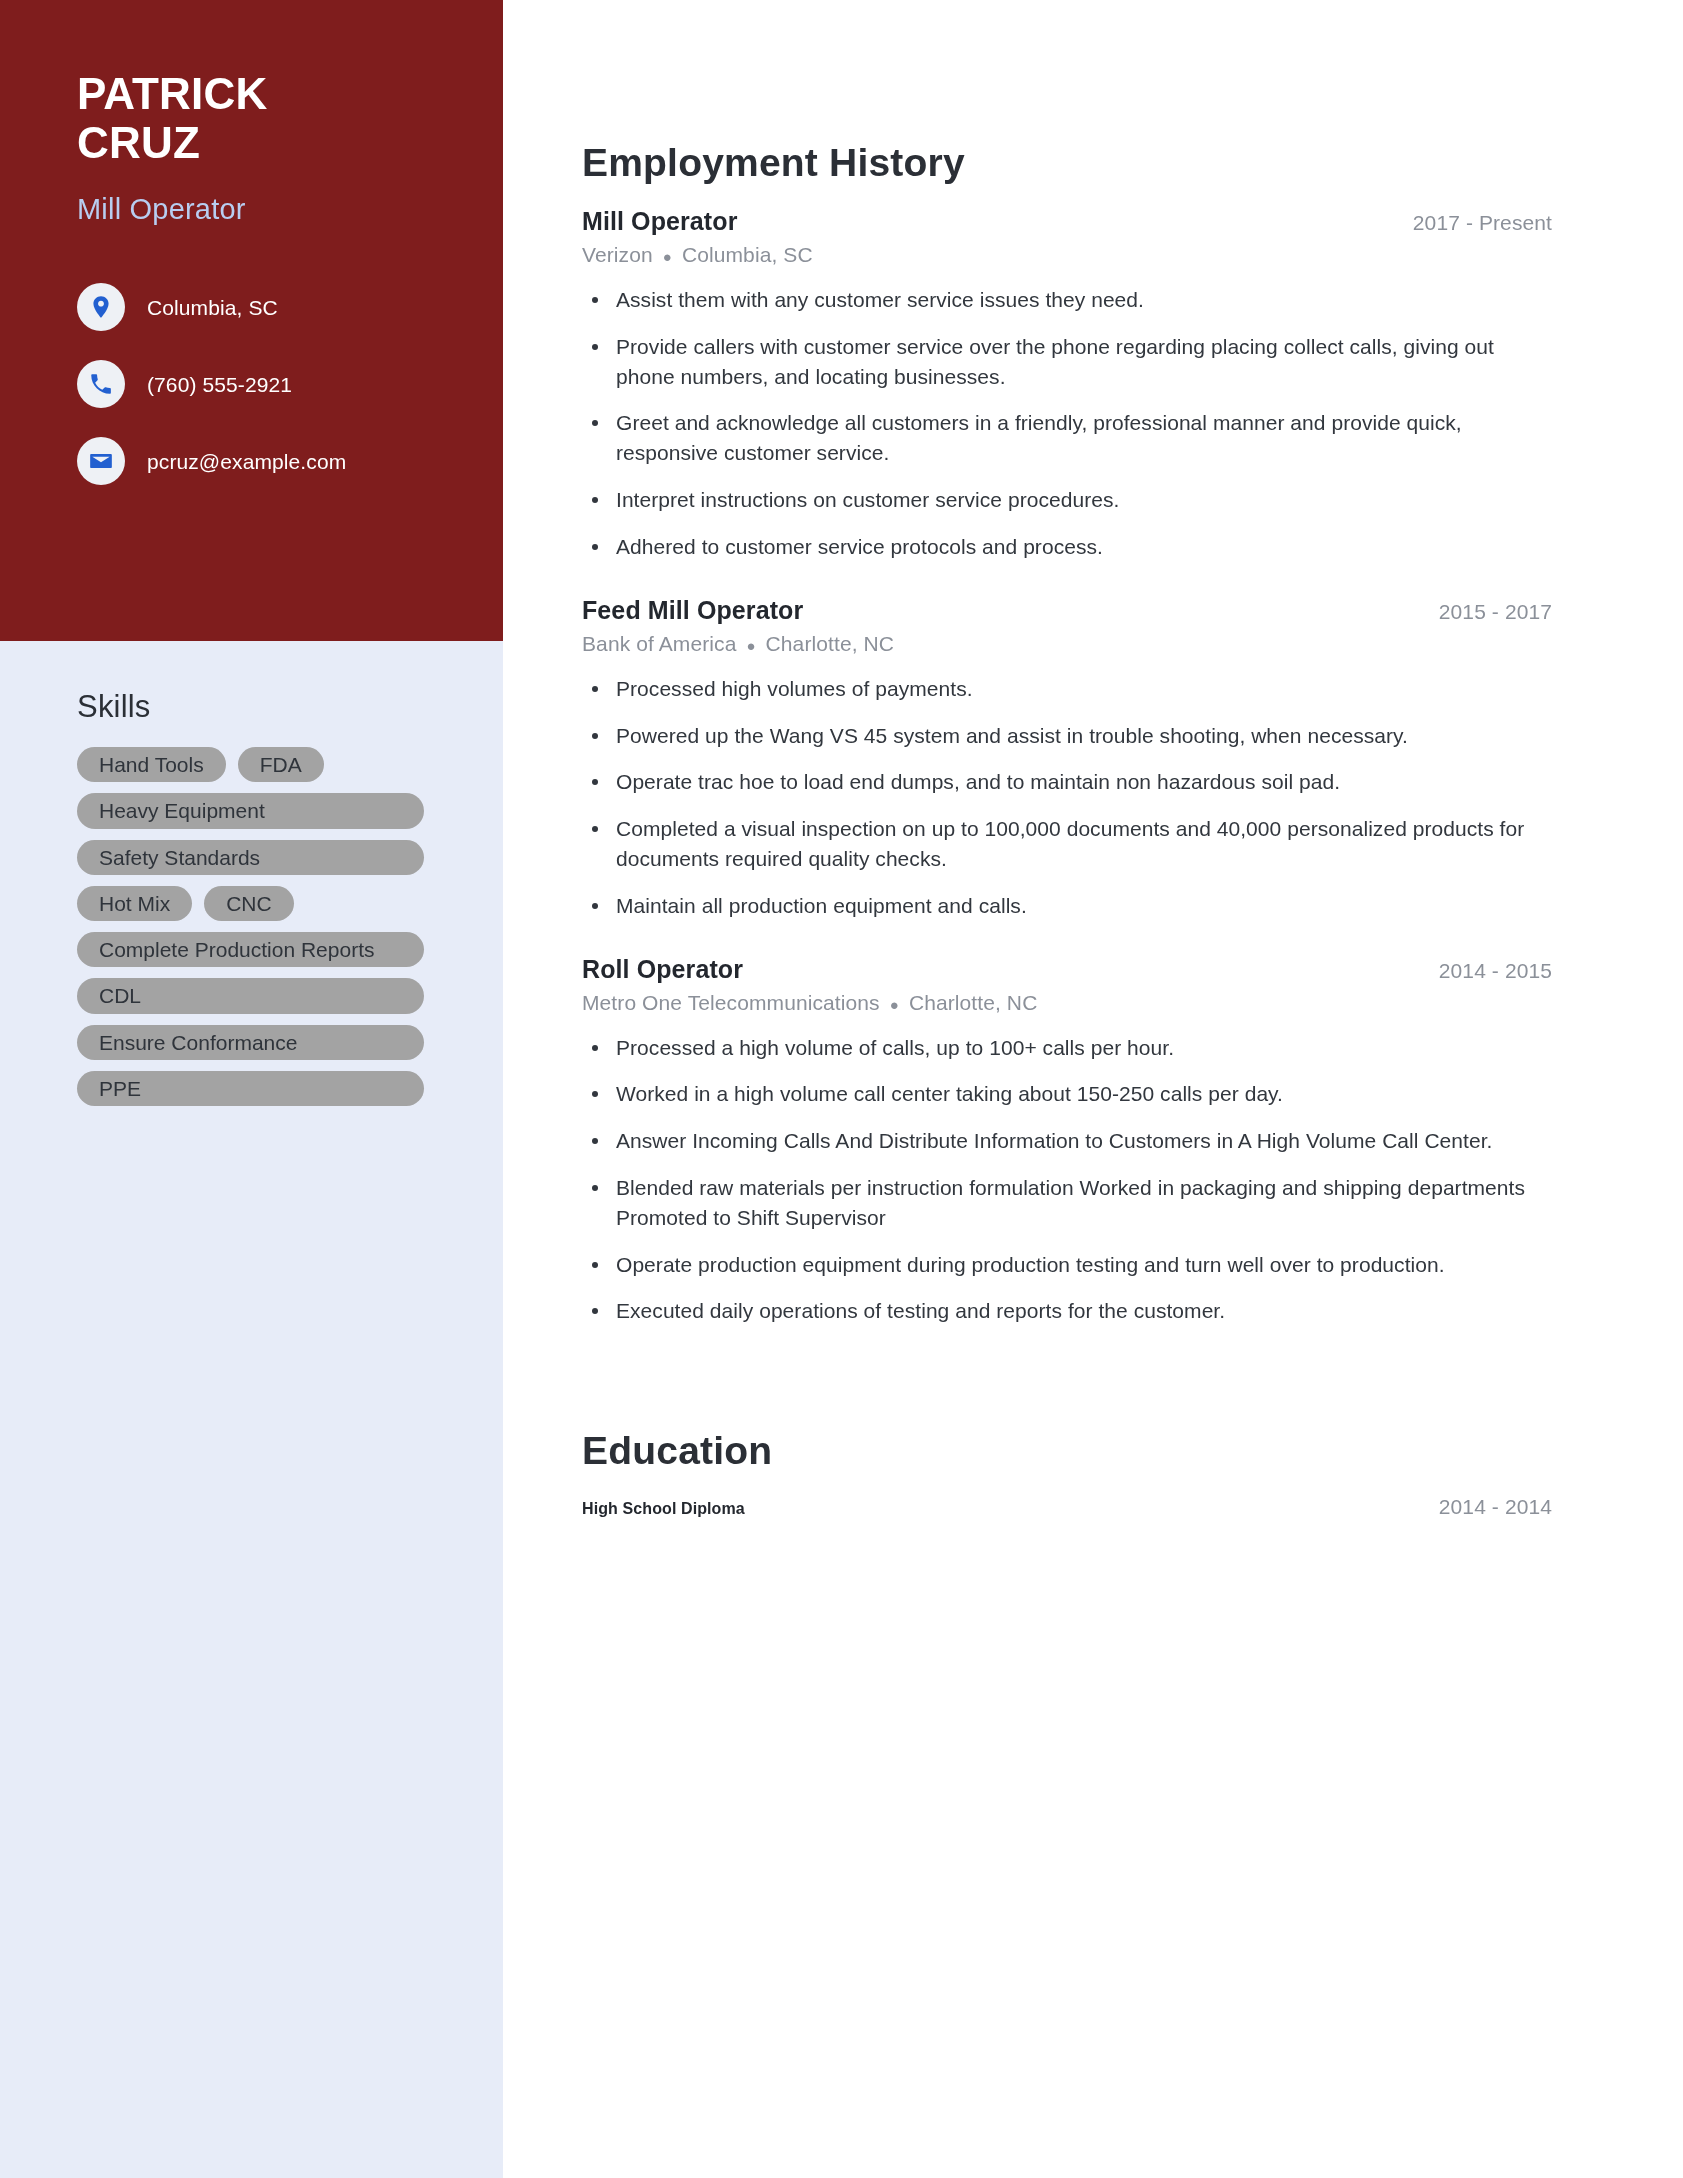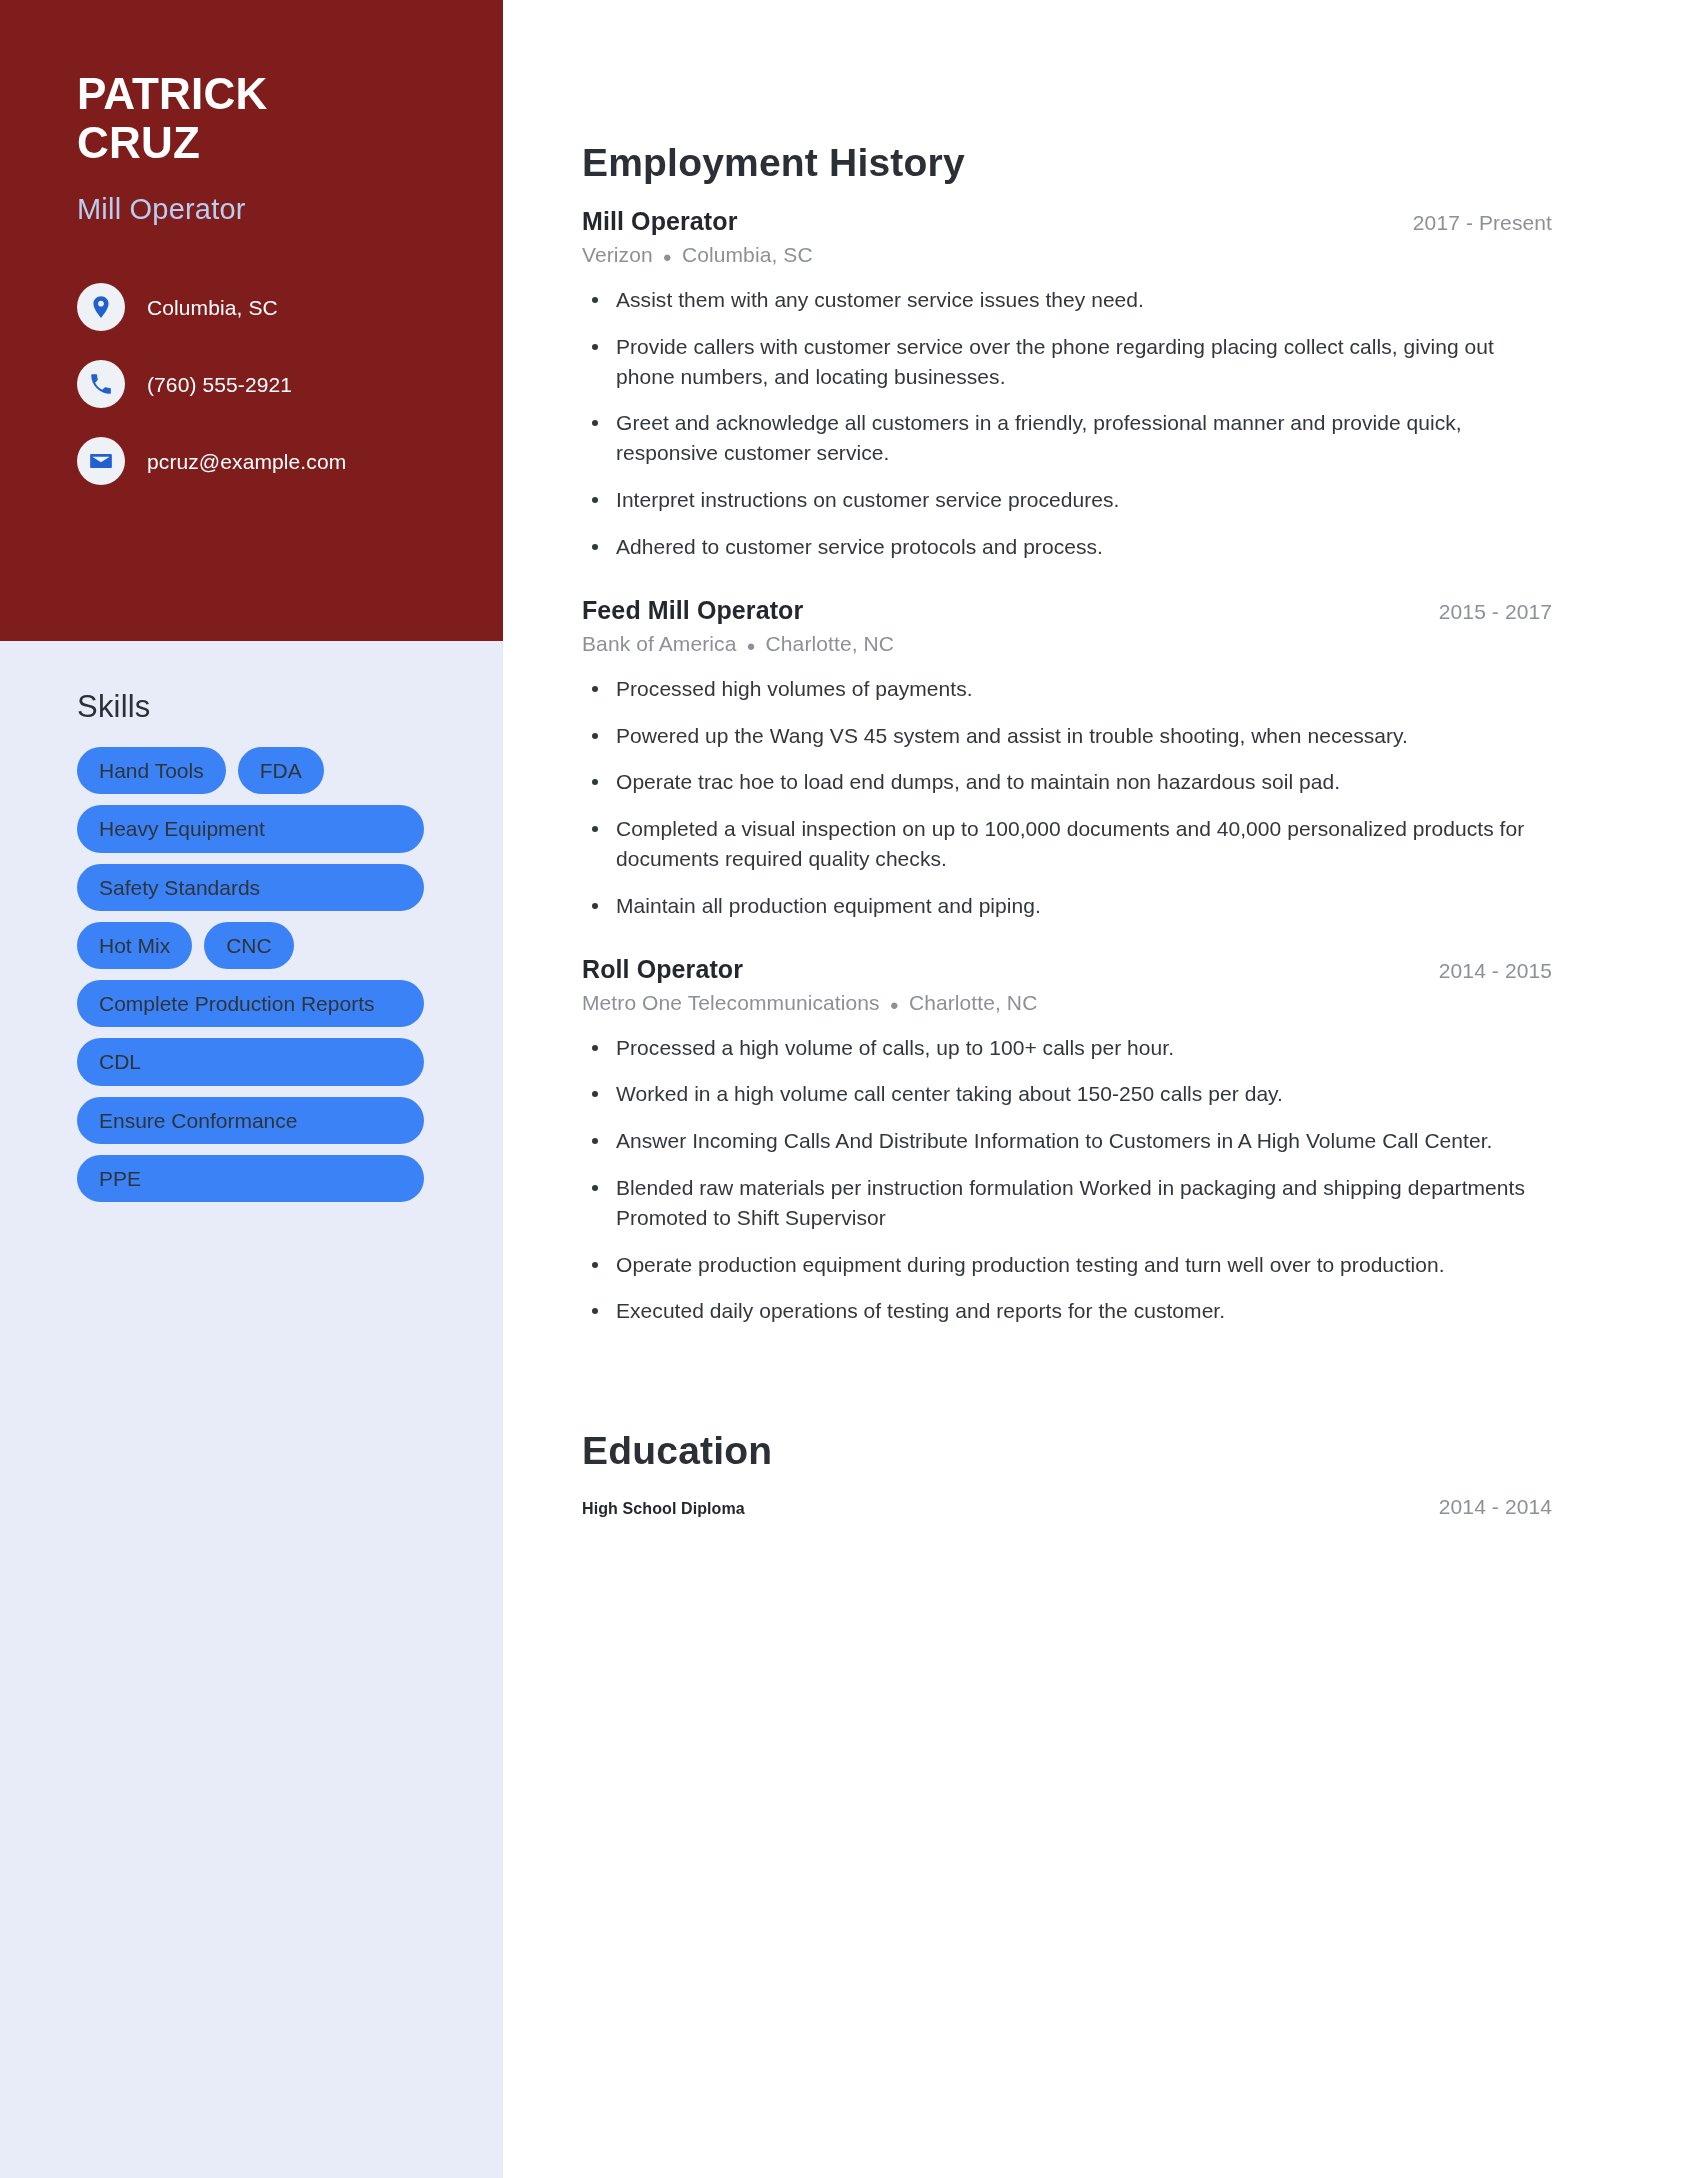--- a/index.html
+++ b/index.html
@@ -99,26 +99,26 @@
     letter-spacing: 0.2px;
   }
   .skill-chips {
     display: flex;
     flex-wrap: wrap;
     align-items: flex-start;
     gap: 11px 12px;
     max-width: 347px;
   }
   .skill-chip {
-    background: #3b82f6;
+    background: #a3a3a3;
     color: #2f343b;
     font-size: 21px;
     line-height: 1.3;
     border-radius: 24px;
-    padding: 10px 22px;
+    padding: 4px 22px;
     box-sizing: border-box;
     white-space: pre-line;
   }
   .skill-chip.wide { width: 100%; }
 
   
   .main {
     flex: 1 1 auto;
     box-sizing: border-box;
     padding: 141px 131px 0 79px;
@@ -302,21 +302,21 @@
         <span class="job-dates">2015 - 2017</span>
       </div>
       <div class="job-meta">
         <span>Bank of America</span><span class="sep">●</span><span>Charlotte, NC</span>
       </div>
       <ul class="bullets">
         <li>Processed high volumes of payments.</li>
         <li>Powered up the Wang VS 45 system and assist in trouble shooting, when necessary.</li>
         <li>Operate trac hoe to load end dumps, and to maintain non hazardous soil pad.</li>
         <li>Completed a visual inspection on up to 100,000 documents and 40,000 personalized products for documents required quality checks.</li>
-        <li>Maintain all production equipment and piping.</li>
+        <li>Maintain all production equipment and calls.</li>
       </ul>
     </section>
 
     <section class="job">
       <div class="job-head">
         <span class="job-role">Roll Operator</span>
         <span class="job-dates">2014 - 2015</span>
       </div>
       <div class="job-meta">
         <span>Metro One Telecommunications</span><span class="sep">●</span><span>Charlotte, NC</span>

